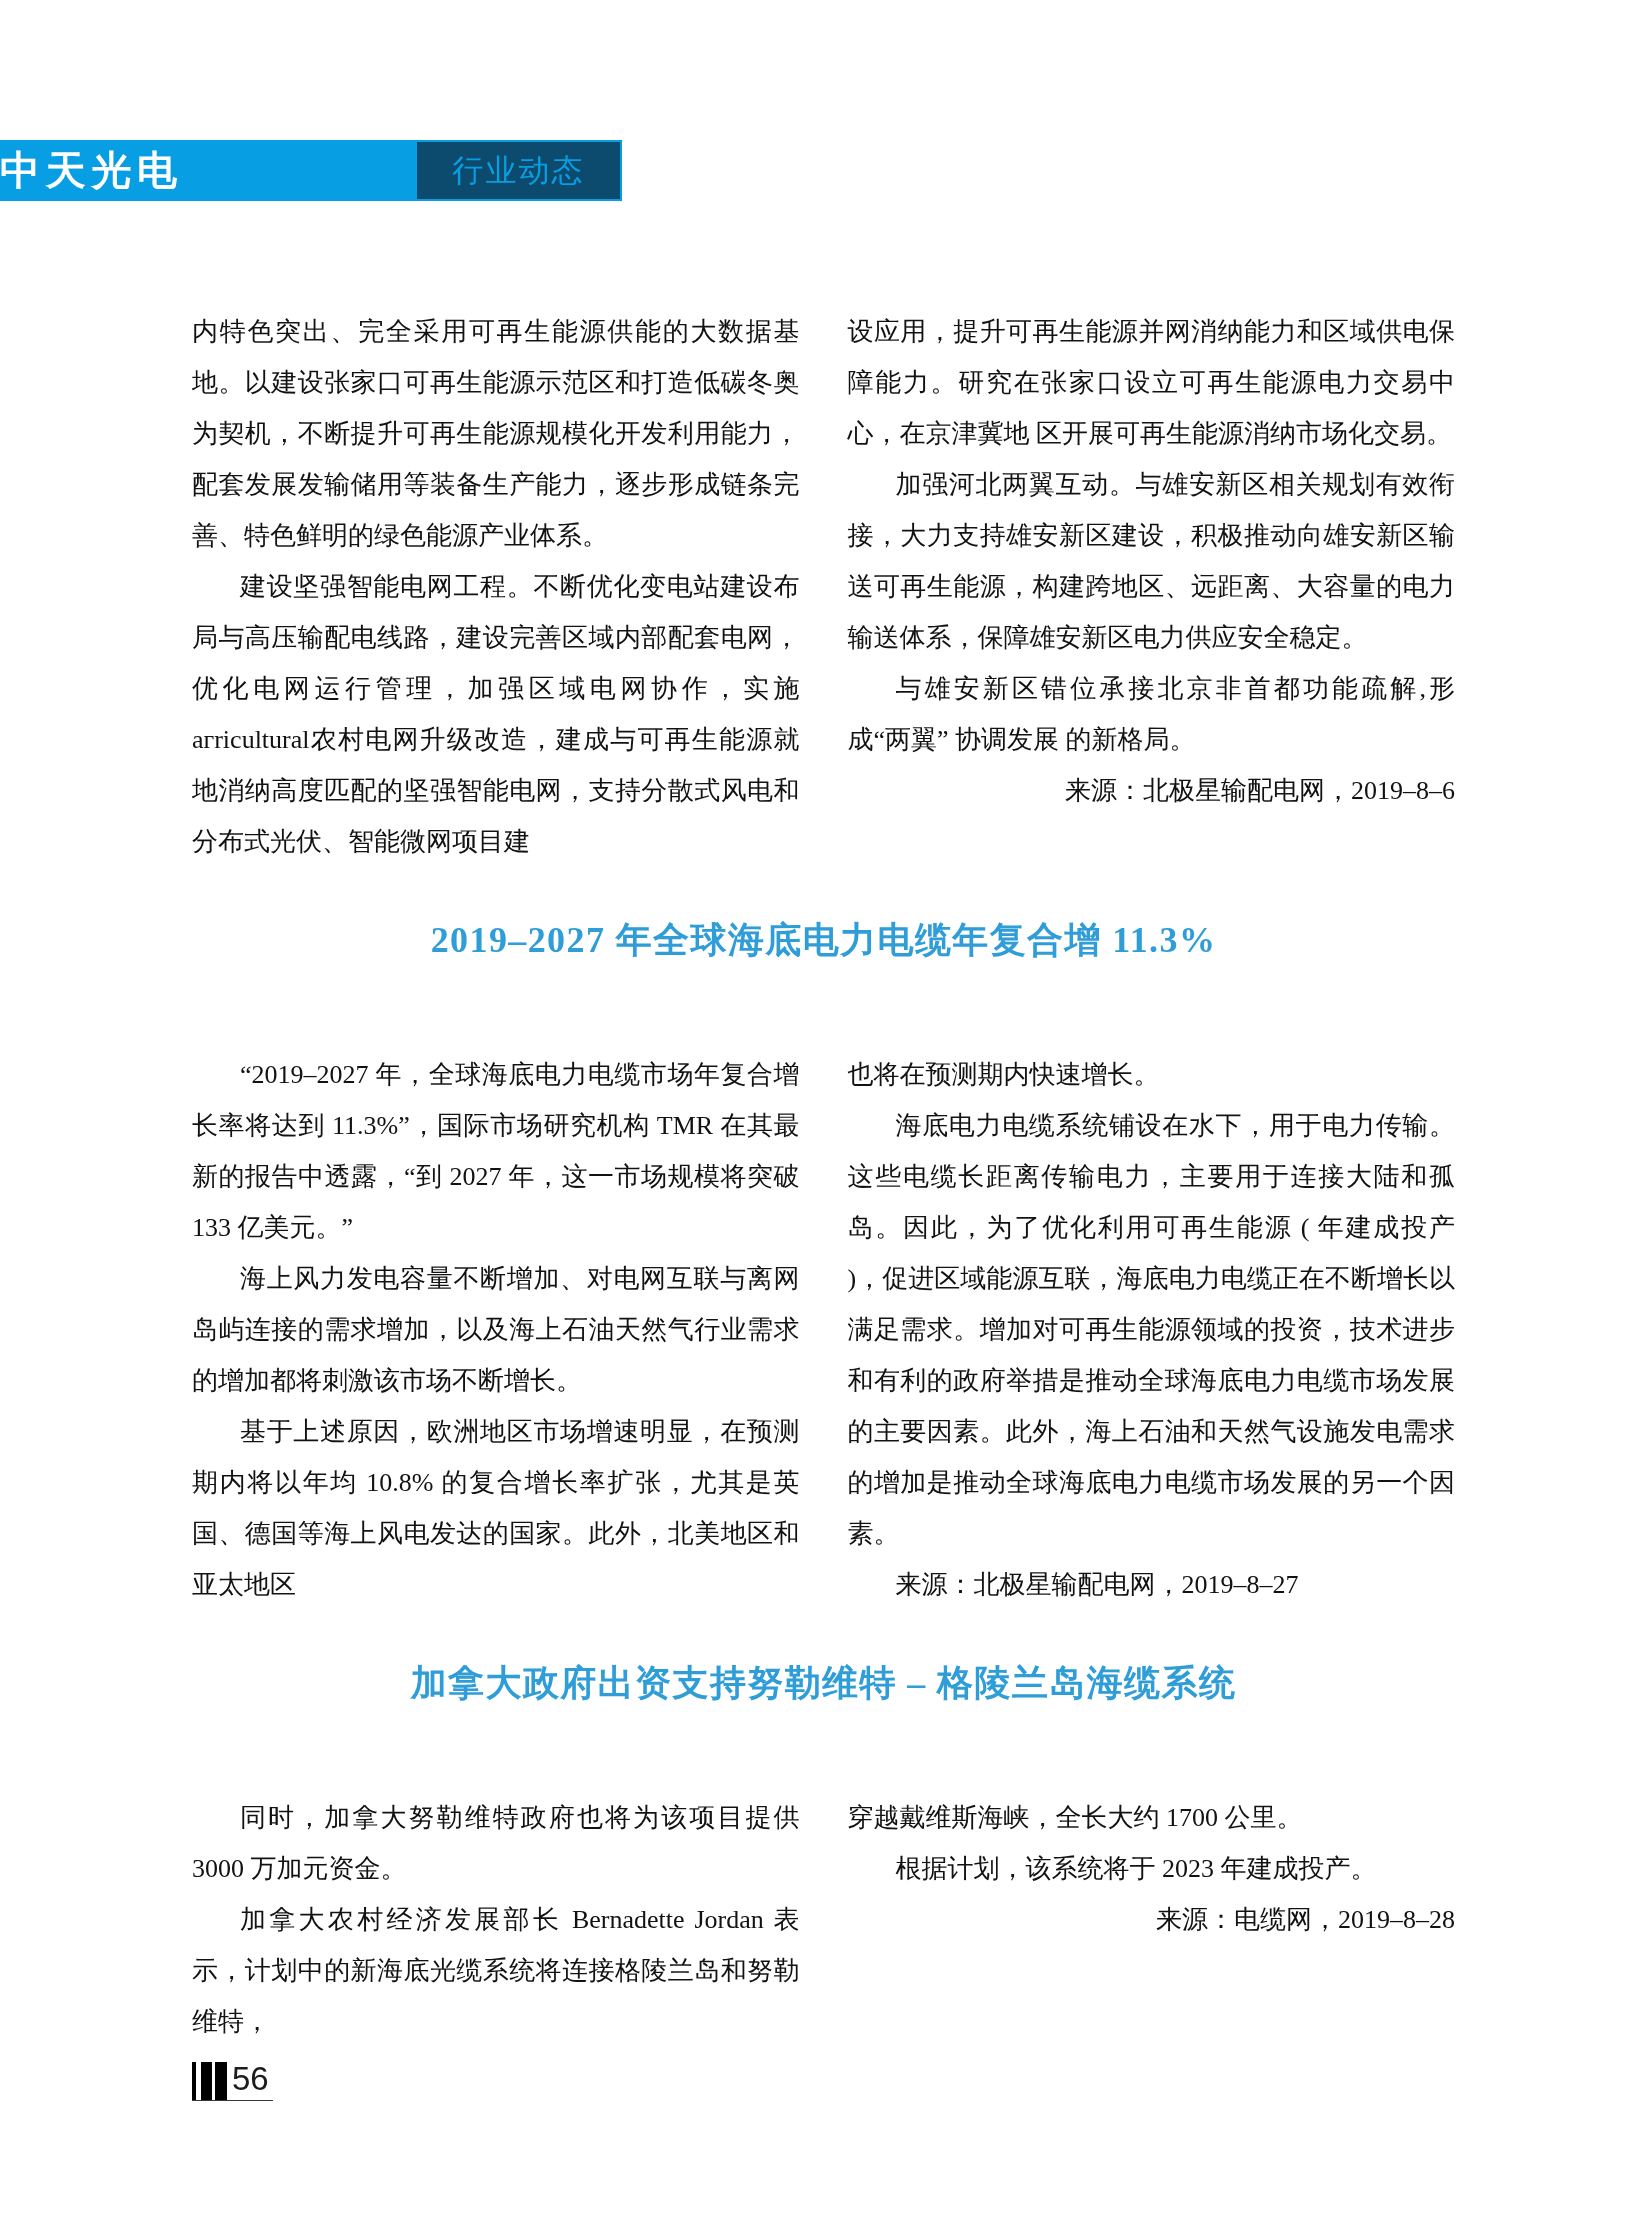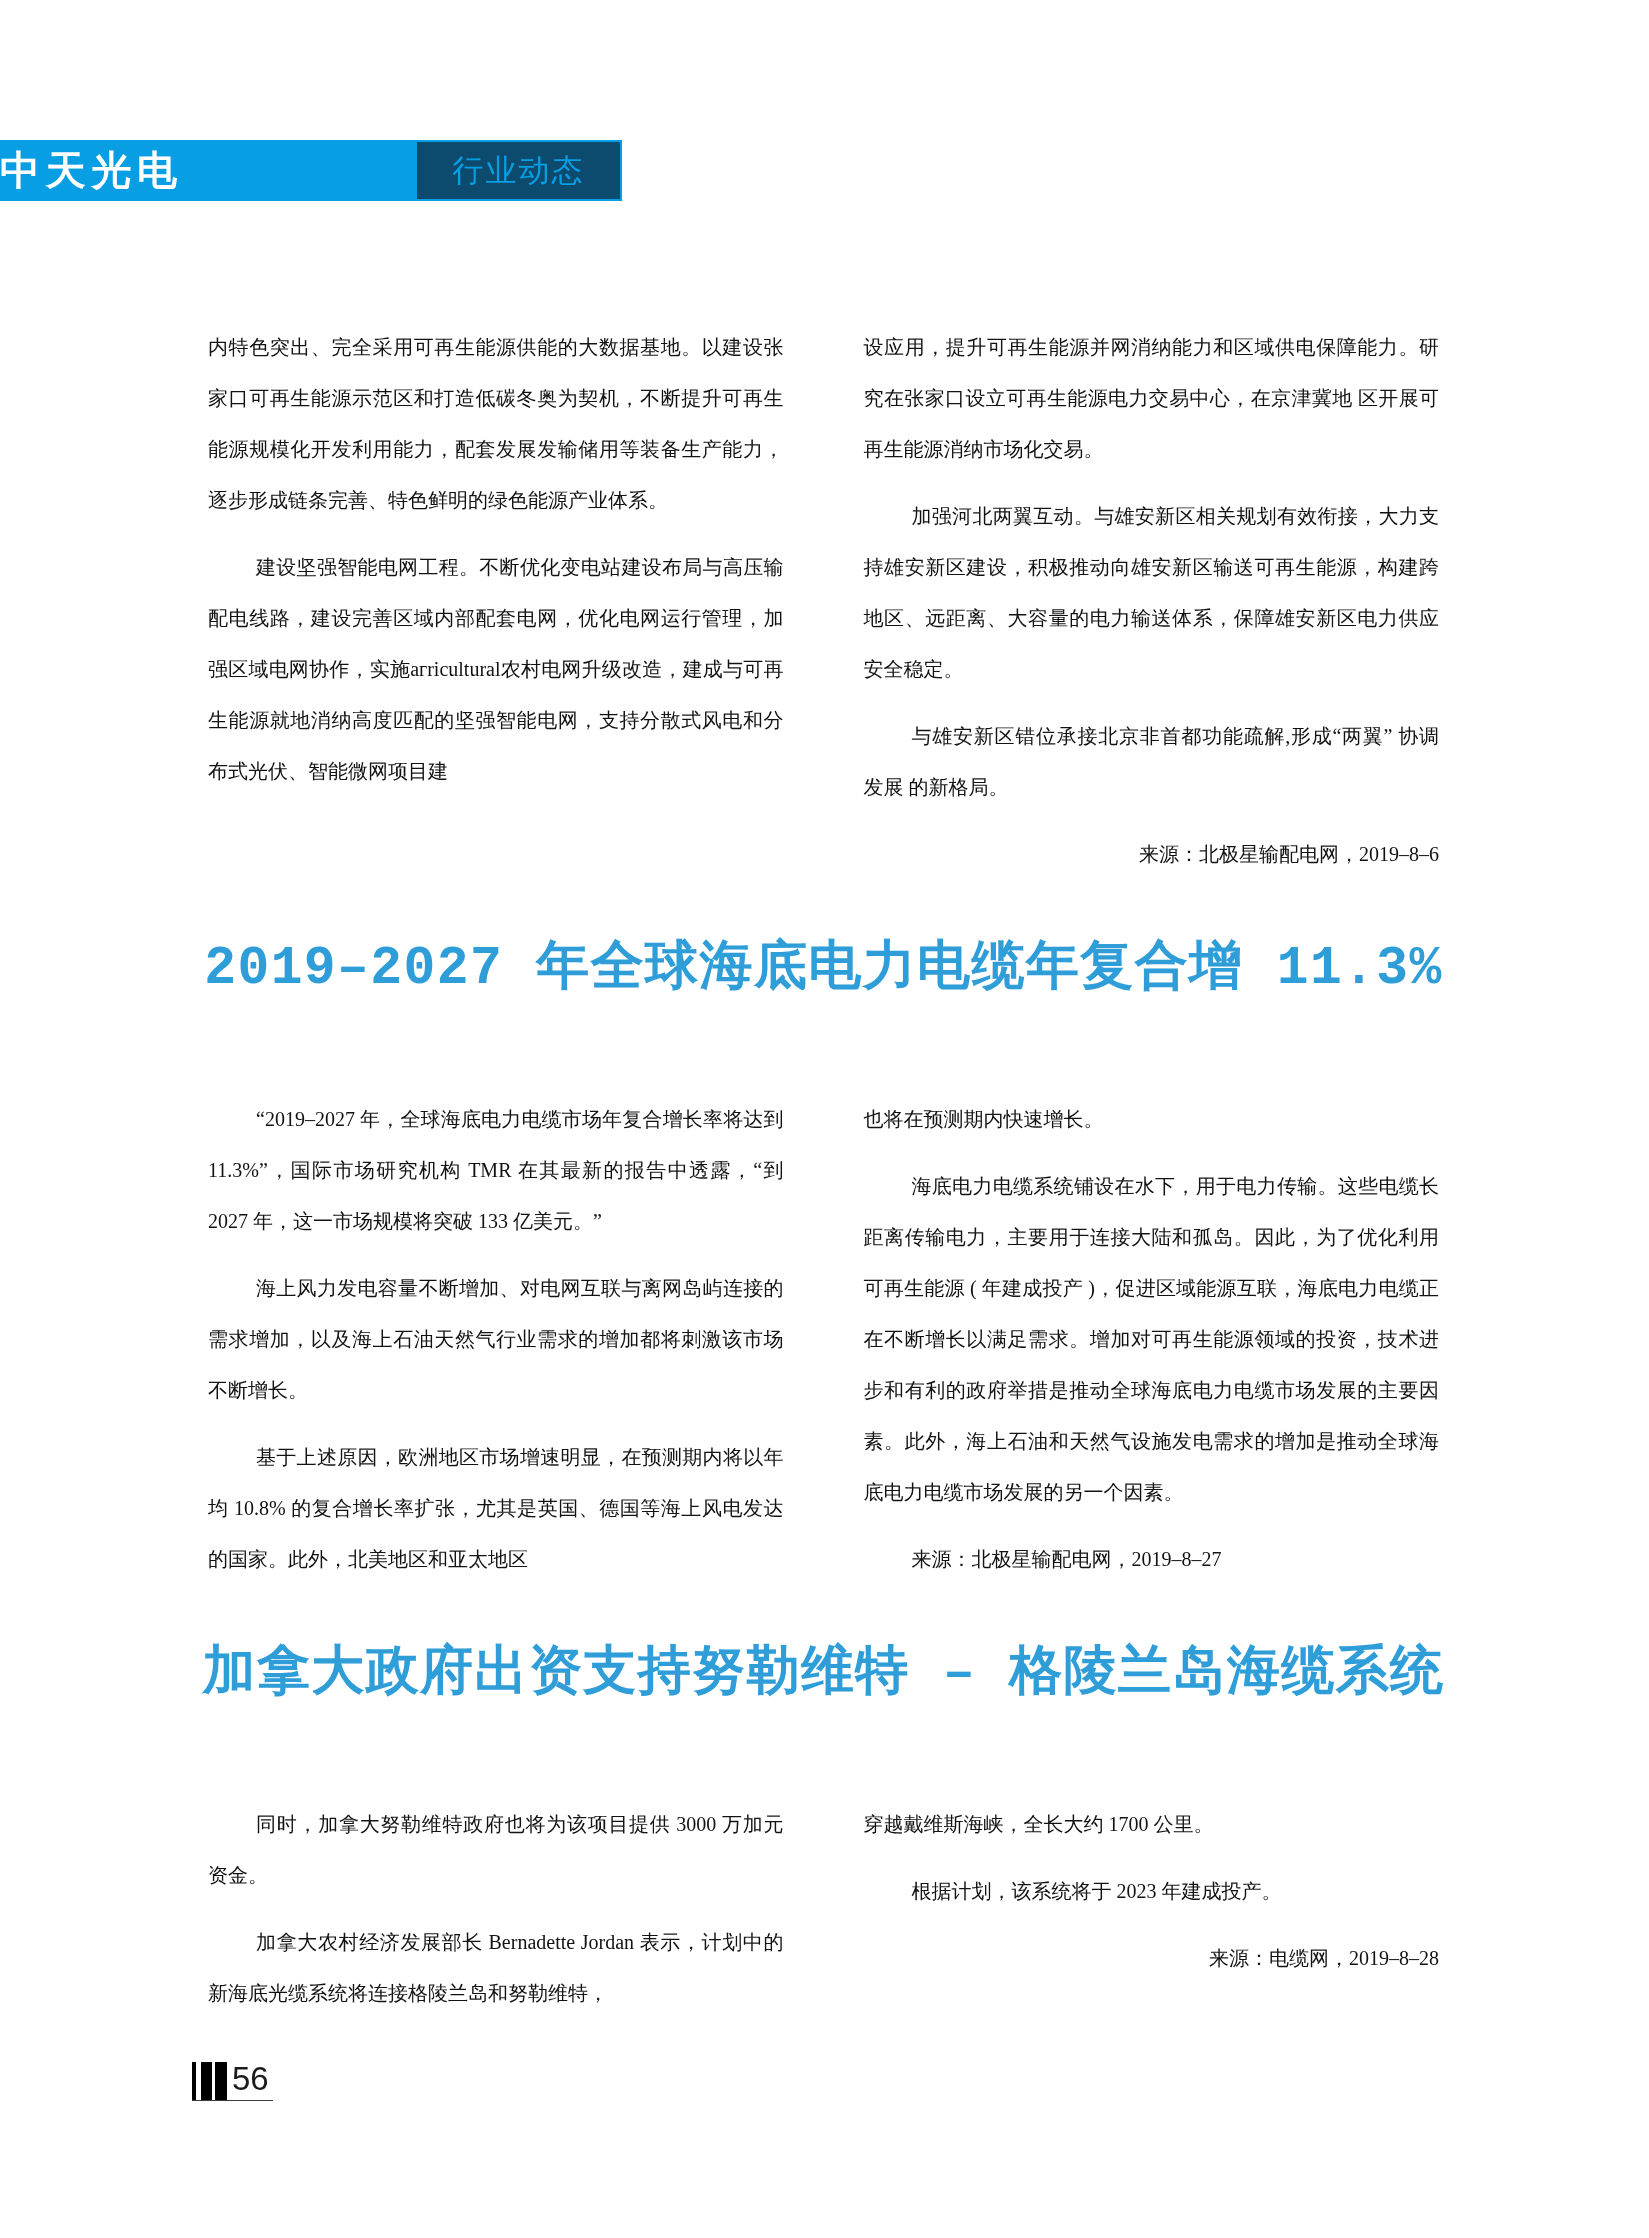--- a/index.html
+++ b/index.html
@@ -44,29 +44,29 @@
     font-size:31px;letter-spacing:2.1px;white-space:nowrap;
   }
   
   .content{
     position:absolute;left:192px;top:306px;width:1263px;
   }
   .article-title{
     margin:43px 0 78px 0;
     text-align:center;
     color:var(--title-blue);
-    font-size:53px;font-weight:bold;
+    font-size:36px;font-weight:bold;
     line-height:61px;letter-spacing:1.4px;
-    font-family:Liberation Mono, monospace;
+    font-family:Liberation Serif, serif;
   }
   .cols{display:flex;gap:48px;}
   .col{flex:1 1 0;min-width:0;}
   .para{
-    margin:16px;
-    font-size:20px;
+    margin:0;
+    font-size:26px;
     line-height:51px;
     text-align:justify;
     word-break:break-word;
   }
   .para.indent{text-indent:48px;}
   .para.src-right{text-align:right;text-indent:0;}
   
   .page-bars{
     position:absolute;left:192px;top:2062px;height:38px;
     display:flex;align-items:stretch;

